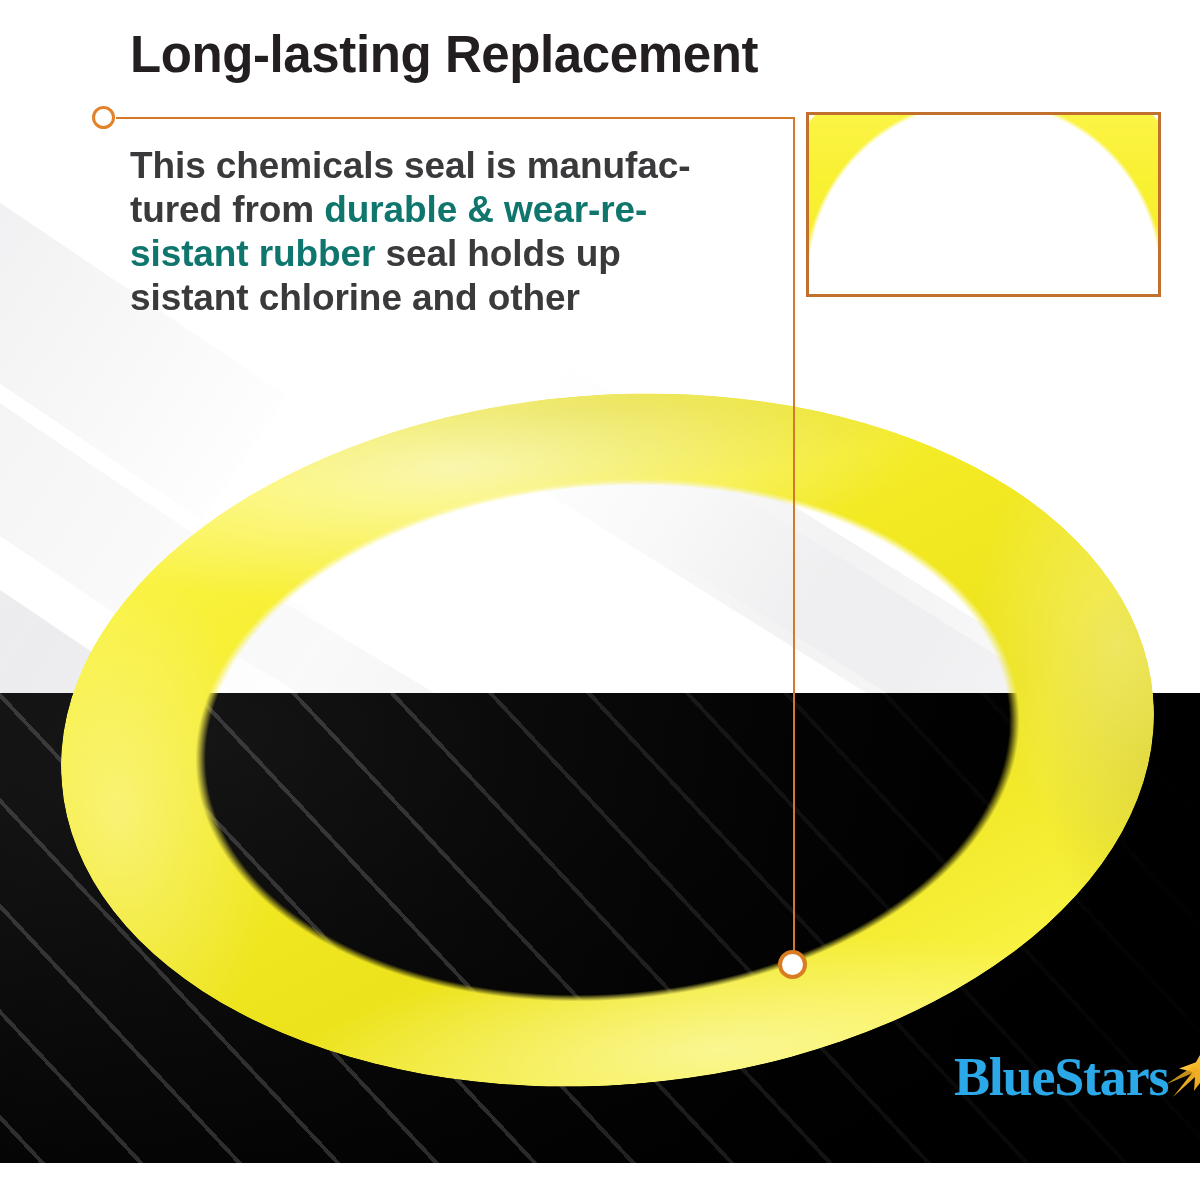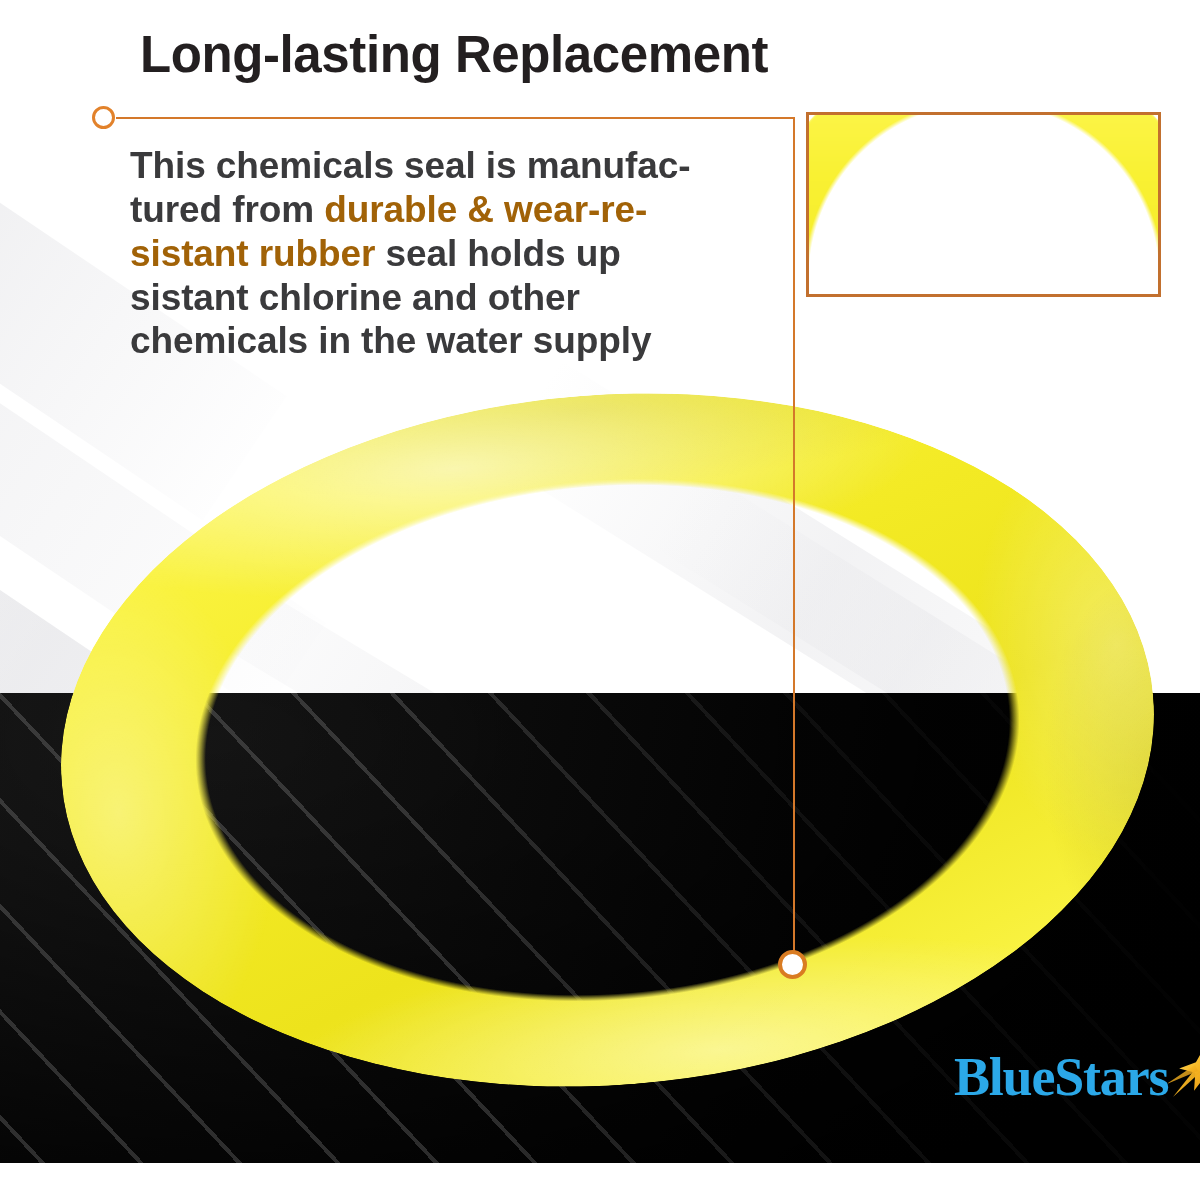--- a/index.html
+++ b/index.html
@@ -110,21 +110,21 @@
     background:
       radial-gradient(ellipse 52% 16% at 50% 2%,  rgba(150,140,0,0.20) 0%, rgba(150,140,0,0) 75%),
       radial-gradient(ellipse 14% 40% at 100% 62%, rgba(140,128,0,0.22) 0%, rgba(140,128,0,0) 75%);
     -webkit-mask-image: radial-gradient(ellipse 50% 50% at 50% 50%, transparent 0 73.5%, #000 75.4%, #000 100%);
             mask-image: radial-gradient(ellipse 50% 50% at 50% 50%, transparent 0 73.5%, #000 75.4%, #000 100%);
   }
 
   
   .headline {
     position: absolute;
-    left: 140px; top: 28px;
+    left: 130px; top: 28px;
     width: 820px;
     font-size: 51px;
     font-weight: 600;
     letter-spacing: -0.4px;
     color: #231F20;
     line-height: 1.06;
     white-space: nowrap;
   }
 
   
@@ -165,21 +165,21 @@
     left: 130px; top: 144px;
     width: 638px;
     font-size: 37px;
     font-weight: 700;
     line-height: 1.185;
     color: #3A3A3C;
     text-align: justify;
     text-justify: inter-word;
     letter-spacing: -0.1px;
   }
-  .body-copy .hl { color: #a16207; }
+  .body-copy .hl { color: #0f766e; }
   .body-copy .lastline { text-align: left; }
 
   
   .inset {
     position: absolute;
     left: 806px; top: 112px;
     width: 355px; height: 185px;
     border: 3px solid #C2702E;
     background: #FFFFFF;
     box-sizing: border-box;
@@ -250,21 +250,20 @@
   <div class="callout-h"></div>
   <div class="callout-v"></div>
   <div class="dot-open"></div>
   <div class="dot-filled"></div>
 
   <div class="body-copy">
     <div><span>This chemicals seal is manufac-</span></div>
     <div><span>tured from </span><span class="hl">durable &amp; wear-re-</span></div>
     <div><span class="hl">sistant rubber</span><span> seal holds up</span></div>
     <div><span>sistant chlorine and other</span></div>
-    <div class="lastline"><span>chemicals in the water supply</span></div>
   </div>
 
   <div class="inset">
     <div class="inset-band"></div>
   </div>
 
   <div class="logo">
     <div class="logo-text">BlueStars</div>
     <svg class="logo-star" viewBox="0 0 100 100">
       <defs>

